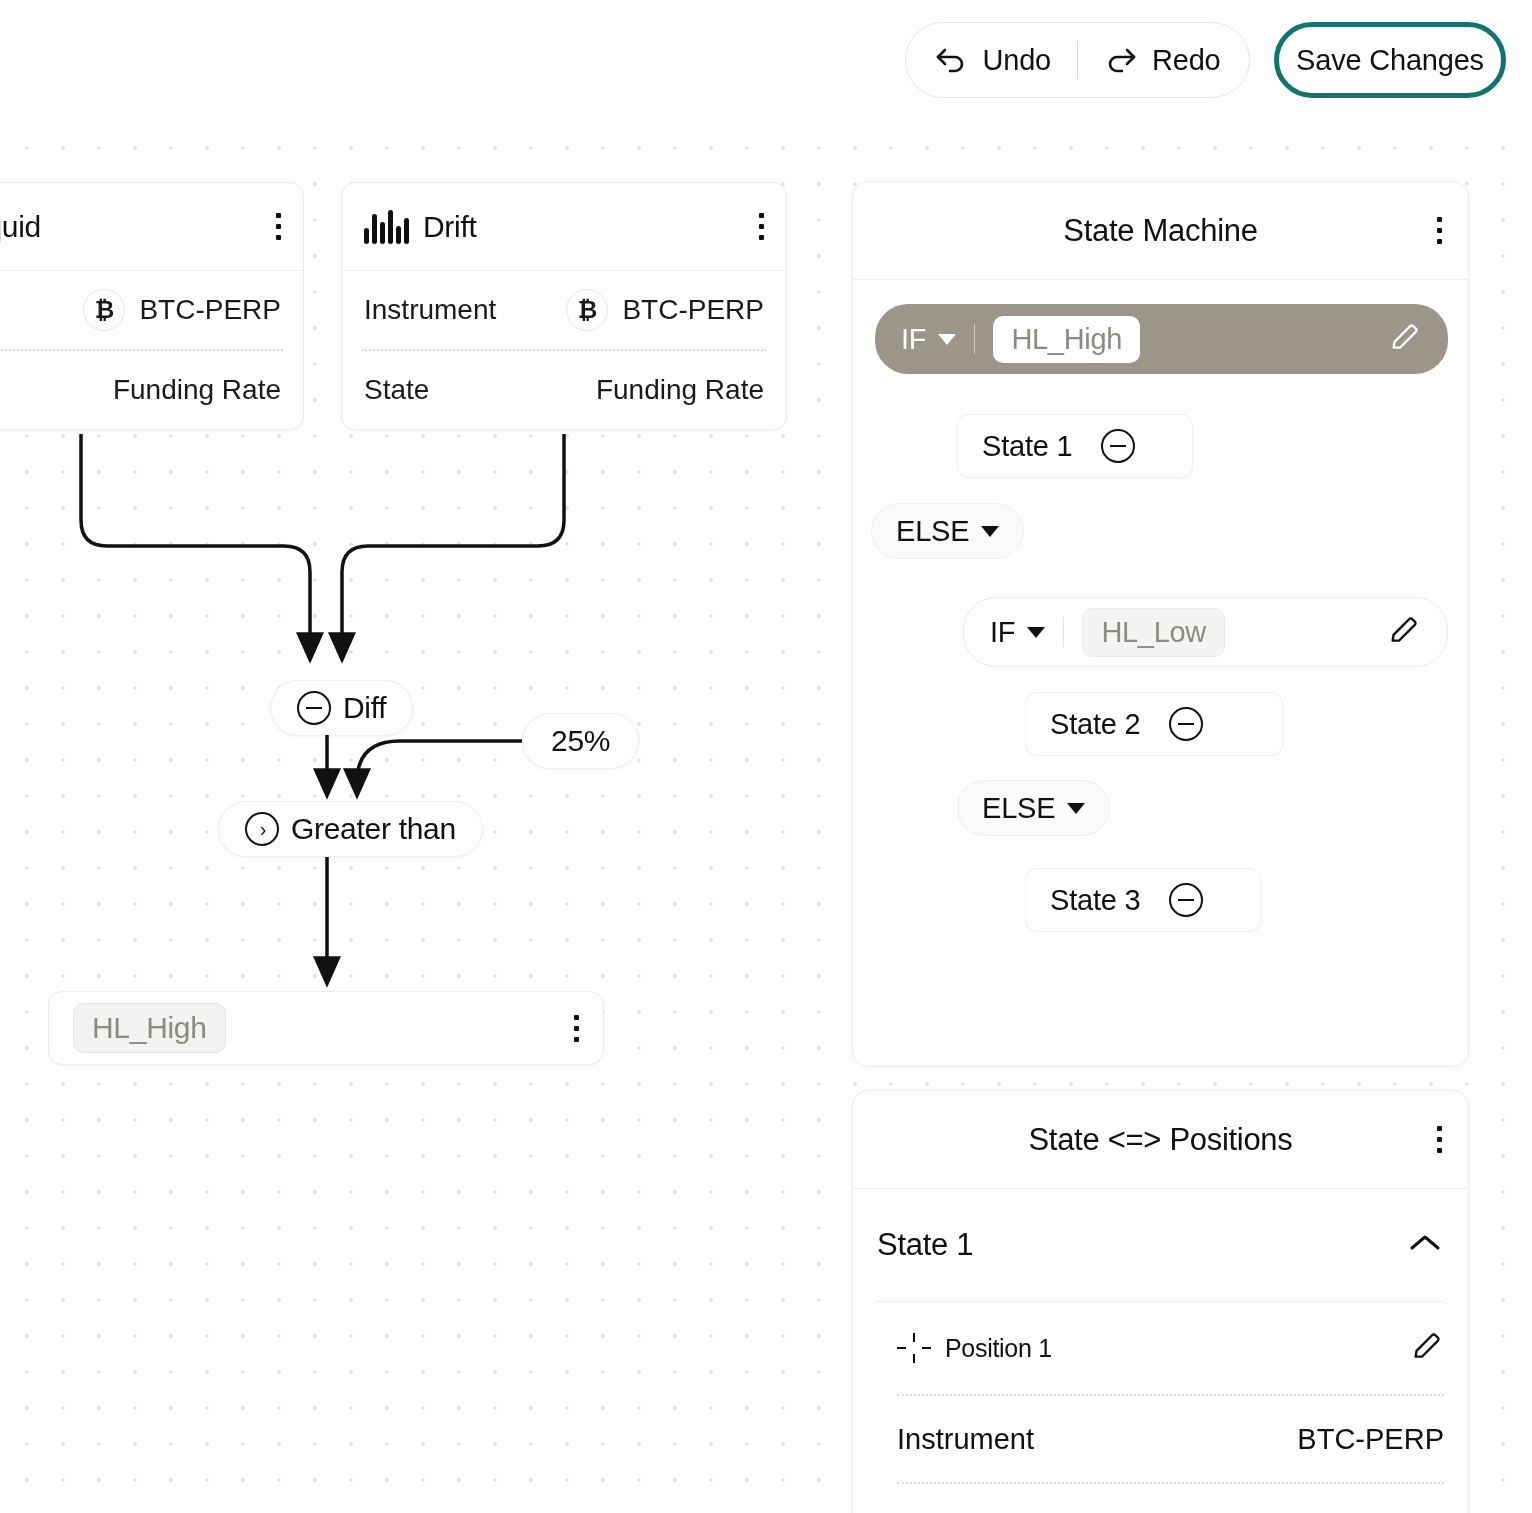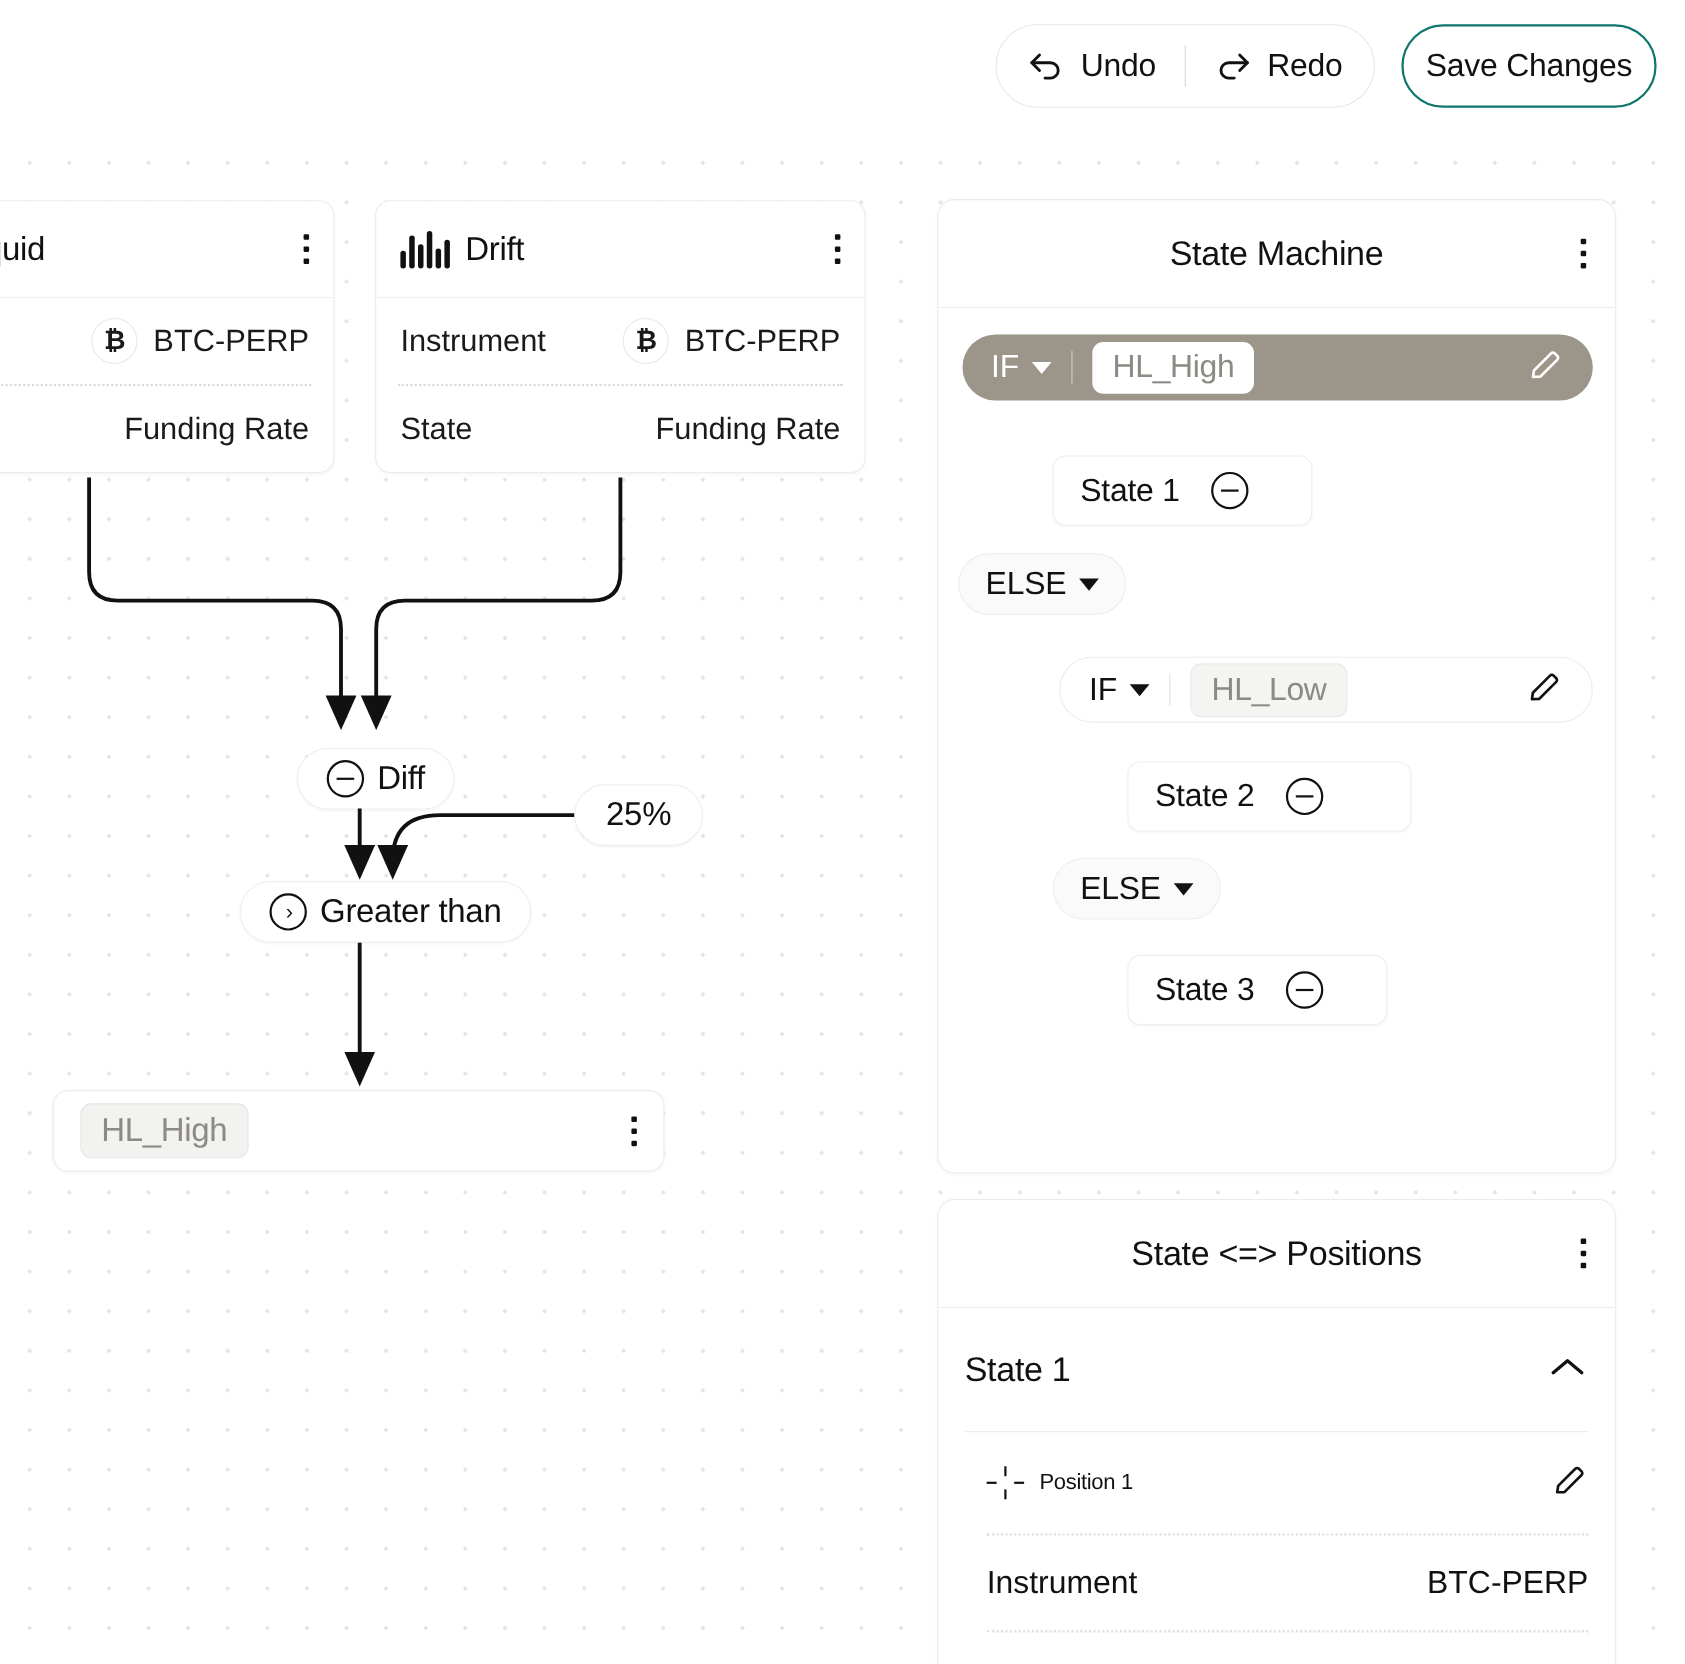--- a/index.html
+++ b/index.html
@@ -29,21 +29,21 @@
     height: 76px; width: 345px;
     border: 1px solid #e6e6e6; border-radius: 38px;
     background: #fff; display: flex; align-items: center; justify-content: center;
   }
   .ur-btn { display: flex; align-items: center; gap: 14px; padding: 0 26px; height: 100%; cursor: pointer; }
   .ur-btn span.lbl { font-size: 29px; letter-spacing: -0.2px; }
   .ur-div { width: 1px; height: 38px; background: #d8d8d8; }
   .save-btn {
     position: absolute; top: 22px; left: 1274px;
     width: 232px; height: 76px;
-    border: 2px solid #0f766e; border-radius: 38px; background: #fff;
+    border: 5px solid #0f766e; border-radius: 38px; background: #fff;
     display: flex; align-items: center; justify-content: center;
     font-size: 29px; letter-spacing: -0.2px; cursor: pointer;
   }
 
   
   .node-card {
     position: absolute; background: #fff;
     border: 1px solid #ececec; border-radius: 14px;
     box-shadow: 0 1px 3px rgba(0,0,0,.04);
   }
@@ -100,21 +100,21 @@
     height: 98px; display: flex; align-items: center; justify-content: center;
     border-bottom: 1px solid #ededed; position: relative;
   }
   .panel-title { font-size: 31px; letter-spacing: -0.3px; }
   .panel-head .kebab { position: absolute; right: 26px; margin-left: 0; }
 
   
   .sm-body { position: relative; padding: 24px 22px 26px 22px; }
   .if-row {
     position: relative; display: flex; align-items: center;
-    height: 60px; border-radius: 33px; padding: 16px 26px; cursor: pointer;
+    height: 70px; border-radius: 33px; padding: 16px 26px; cursor: pointer;
   }
   .if-row.active { background: #9c958a; }
   .if-row.plain { background: #fff; border: 1px solid #ececec; }
   .if-lbl { font-size: 29px; letter-spacing: -0.2px; }
   .if-row.active .if-lbl { color: #fff; }
   .caret { width: 0; height: 0; border-left: 9px solid transparent; border-right: 9px solid transparent;
            border-top: 11px solid #111; margin-left: 12px; }
   .if-row.active .caret { border-top-color: #fff; }
   .vsep { width: 1px; height: 30px; background: #cfcbc4; margin: 0 18px; }
   .if-row.plain .vsep { background: #e2e2e2; }
@@ -149,21 +149,21 @@
   .plus::before { left: 0; top: 13px; width: 28px; height: 3px; }
   .plus::after  { top: 0; left: 13px; height: 28px; width: 3px; }
 
   
   .pos-body { padding: 0 24px; }
   .pos-state-row { display:flex; align-items:center; height: 112px; cursor: pointer; }
   .pos-state-name { font-size: 31px; letter-spacing: -0.3px; }
   .chev-up { margin-left: auto; }
   .hr-line { height: 1px; background: #ececec; }
   .pos-item-row { display:flex; align-items:center; height: 92px; padding-left: 20px; }
-  .pos-item-name { font-size: 20px; letter-spacing: -0.3px; display:flex; align-items:center; gap: 14px; }
+  .pos-item-name { font-size: 25px; letter-spacing: -0.3px; display:flex; align-items:center; gap: 14px; }
   .cross-ico { display:inline-flex; align-items:center; justify-content:center; width: 34px; height: 30px; position: relative; }
   .cross-ico i { position:absolute; background:#111; }
   .cross-ico i.h1 { left: 0;  top: 14px; width: 9px;  height: 2px; }
   .cross-ico i.h2 { right: 0; top: 14px; width: 9px;  height: 2px; }
   .cross-ico i.v1 { left: 16px; top: 0;  width: 2px; height: 9px; }
   .cross-ico i.v2 { left: 16px; bottom: 0; width: 2px; height: 9px; }
   .dotted-line { border-top: 2px dotted #dedede; margin-left: 20px; }
   .kv-row { display:flex; align-items:center; height: 86px; padding-left: 20px; font-size: 29px; }
   .kv-row .kv-val { margin-left: auto; }
 </style>

